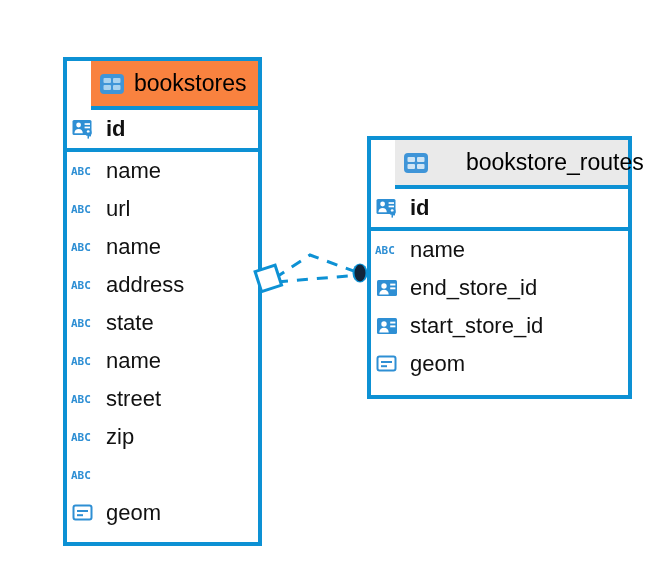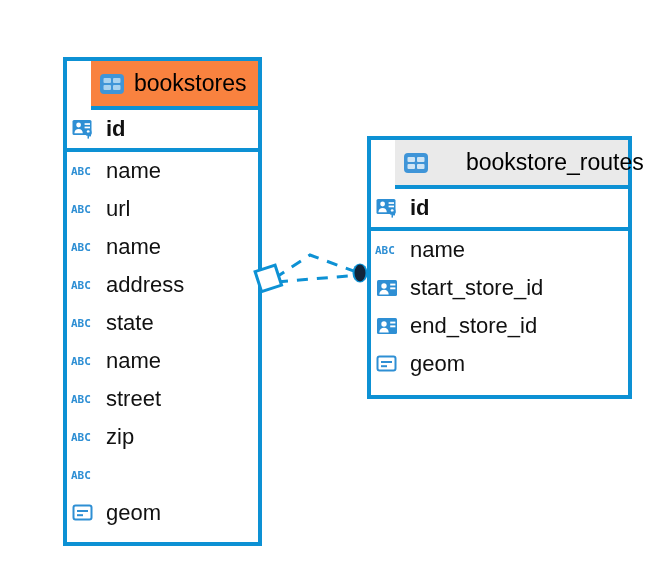--- a/index.html
+++ b/index.html
@@ -271,34 +271,34 @@
     <div class="row">
       <span class="icon">
         <svg width="26" height="26" viewBox="0 0 26 26">
           <rect x="2" y="5" width="20" height="16" rx="1.5" fill="#2e8fd4"></rect>
           <circle cx="9" cy="11" r="2.7" fill="#ffffff"></circle>
           <path d="M4.3 19.4c0-2.8 2.1-4.6 4.7-4.6s4.7 1.8 4.7 4.6z" fill="#ffffff"></path>
           <rect x="15.2" y="8.6" width="5.2" height="1.9" fill="#ffffff"></rect>
           <rect x="15.2" y="12.4" width="5.2" height="1.9" fill="#ffffff"></rect>
         </svg>
       </span>
-      <span class="row-label">start_store_id</span>
+      <span class="row-label">end_store_id</span>
     </div>
 
     <div class="row">
       <span class="icon">
         <svg width="26" height="26" viewBox="0 0 26 26">
           <rect x="2" y="5" width="20" height="16" rx="1.5" fill="#2e8fd4"></rect>
           <circle cx="9" cy="11" r="2.7" fill="#ffffff"></circle>
           <path d="M4.3 19.4c0-2.8 2.1-4.6 4.7-4.6s4.7 1.8 4.7 4.6z" fill="#ffffff"></path>
           <rect x="15.2" y="8.6" width="5.2" height="1.9" fill="#ffffff"></rect>
           <rect x="15.2" y="12.4" width="5.2" height="1.9" fill="#ffffff"></rect>
         </svg>
       </span>
-      <span class="row-label">end_store_id</span>
+      <span class="row-label">start_store_id</span>
     </div>
 
     <div class="row">
       <span class="icon">
         <svg width="26" height="26" viewBox="0 0 26 26">
           <rect x="2.5" y="5.5" width="18" height="14" rx="2" fill="#ffffff" stroke="#2e8fd4" stroke-width="2"></rect>
           <rect x="6" y="10" width="11" height="2" fill="#2e8fd4"></rect>
           <rect x="6" y="14.2" width="6" height="2" fill="#2e8fd4"></rect>
         </svg>
       </span>

